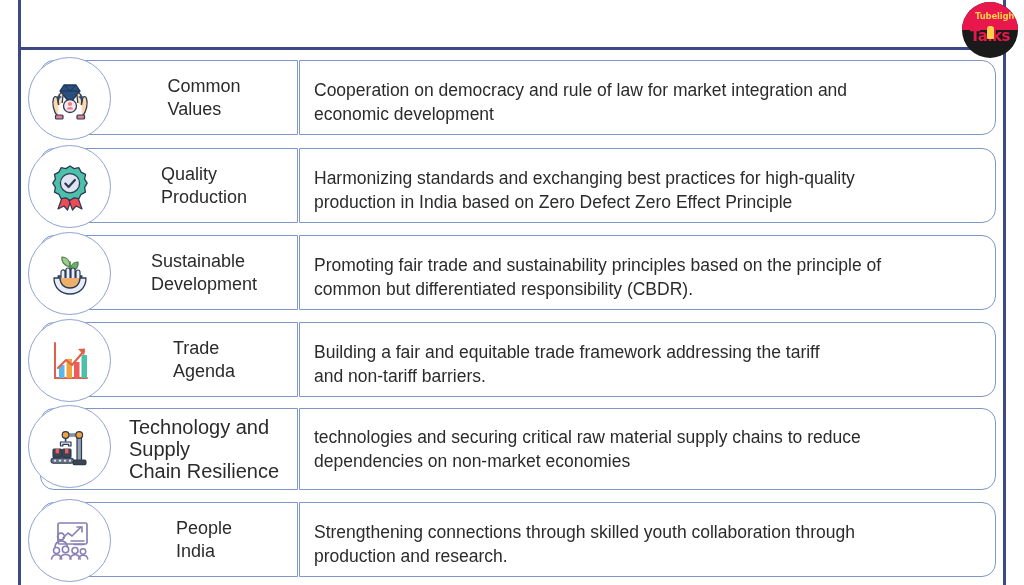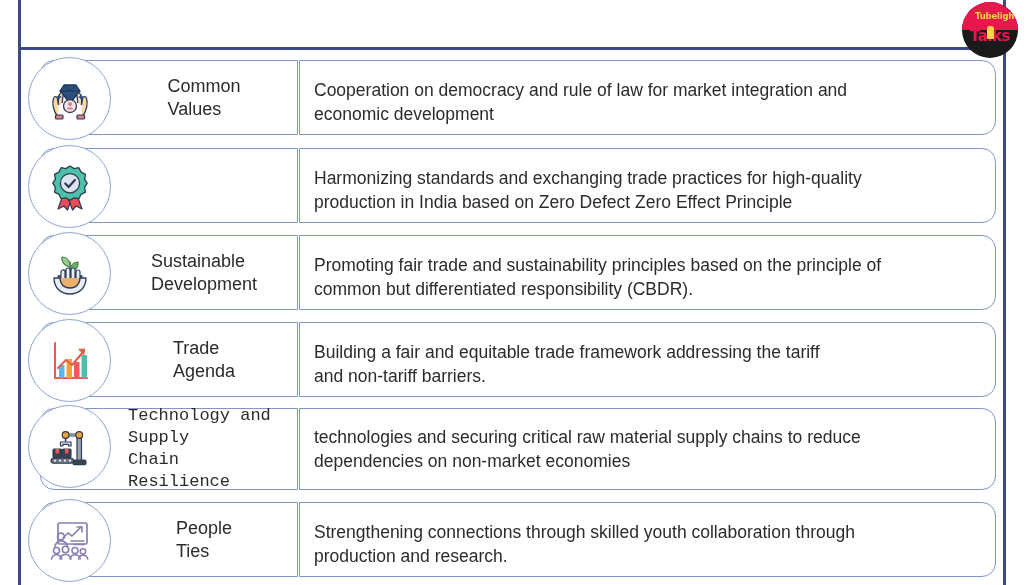--- a/index.html
+++ b/index.html
@@ -165,21 +165,21 @@
     display: flex;
     align-items: center;
     justify-content: center;
     text-align: left;
     font-family: "Liberation Sans", sans-serif;
     font-size: 18px;
     line-height: 23px;
     color: #2b2b2b;
     white-space: pre-line;
   }
-  .row.tall .row-label { font-size: 17px; line-height: 22px; font-family: Liberation Mono, monospace; }
+  .row.tall .row-label { font-size: 20px; line-height: 22px; }
 
   .row-desc {
     position: absolute;
     left: 286px;
     top: 0;
     width: 676px;
     height: 83px;
     display: flex;
     flex-direction: column;
     justify-content: center;
@@ -266,21 +266,23 @@
       <div class="desc-box"></div>
       <div class="icon-badge">
         <svg width="52" height="52" viewBox="0 0 52 52">
           <path d="M19 34 L14 48 L20 45 L23.5 49 L27.5 38 Z" fill="#ef4b52" stroke="#2b3a55" stroke-width="1.2" stroke-linejoin="round"></path>
           <path d="M33 34 L38 48 L32 45 L28.5 49 L24.5 38 Z" fill="#ef4b52" stroke="#2b3a55" stroke-width="1.2" stroke-linejoin="round"></path>
           <path d="M26 5 l4.1 2.6 4.8-0.9 2.2 4.4 4.4 2.2 -0.9 4.8 2.6 4.1 -2.6 4.1 0.9 4.8 -4.4 2.2 -2.2 4.4 -4.8-0.9 -4.1 2.6 -4.1-2.6 -4.8 0.9 -2.2-4.4 -4.4-2.2 0.9-4.8 -2.6-4.1 2.6-4.1 -0.9-4.8 4.4-2.2 2.2-4.4 4.8 0.9z" fill="#4cc0a8" stroke="#2b3a55" stroke-width="1.3" stroke-linejoin="round"></path>
           <circle cx="26" cy="22.2" r="9.6" fill="#dfe3ef" stroke="#2b3a55" stroke-width="1.3"></circle>
           <path d="M21.3 22.6 l3.3 3.4 6.3-7" fill="none" stroke="#2b3a55" stroke-width="2.2" stroke-linecap="round" stroke-linejoin="round"></path>
         </svg>
       </div>
-      <div class="row-desc">Harmonizing standards and exchanging trade practices for high-quality
+      <div class="row-label">Quality
+Production</div>
+      <div class="row-desc">Harmonizing standards and exchanging best practices for high-quality
 production in India based on Zero Defect Zero Effect Principle</div>
     </div>
 
     <div class="row" id="row-2">
       <div class="label-box"></div>
       <div class="desc-box"></div>
       <div class="icon-badge">
         <svg width="52" height="52" viewBox="0 0 52 52">
           <path d="M26 33 V14" fill="none" stroke="#4b7d4b" stroke-width="1.6" stroke-linecap="round"></path>
           <path d="M26 19 C20 18 17 13 18 9 C23 9 26 13 26 19Z" fill="#9ccb8e" stroke="#4b7d4b" stroke-width="1.2"></path>
@@ -363,19 +365,19 @@
           <path d="M7.5 44 a5.2 5.2 0 0 1 10.2 0" fill="none" stroke="#8a7fb5" stroke-width="1.6" stroke-linecap="round"></path>
           <circle cx="21.5" cy="34.5" r="3.2" fill="none" stroke="#8a7fb5" stroke-width="1.6"></circle>
           <path d="M16 44 a5.6 5.6 0 0 1 11 0" fill="none" stroke="#8a7fb5" stroke-width="1.6" stroke-linecap="round"></path>
           <circle cx="31" cy="35.5" r="3" fill="none" stroke="#8a7fb5" stroke-width="1.6"></circle>
           <path d="M26 44 a5.2 5.2 0 0 1 10.2 0" fill="none" stroke="#8a7fb5" stroke-width="1.6" stroke-linecap="round"></path>
           <circle cx="39" cy="36.5" r="2.7" fill="none" stroke="#8a7fb5" stroke-width="1.5"></circle>
           <path d="M34.6 44 a4.7 4.7 0 0 1 9.2 0" fill="none" stroke="#8a7fb5" stroke-width="1.5" stroke-linecap="round"></path>
         </svg>
       </div>
       <div class="row-label">People
-Ties</div>
+India</div>
       <div class="row-desc">Strengthening connections through skilled youth collaboration through
 production and research.</div>
     </div>
 
   </div>
 </div>
 
 </body></html>

